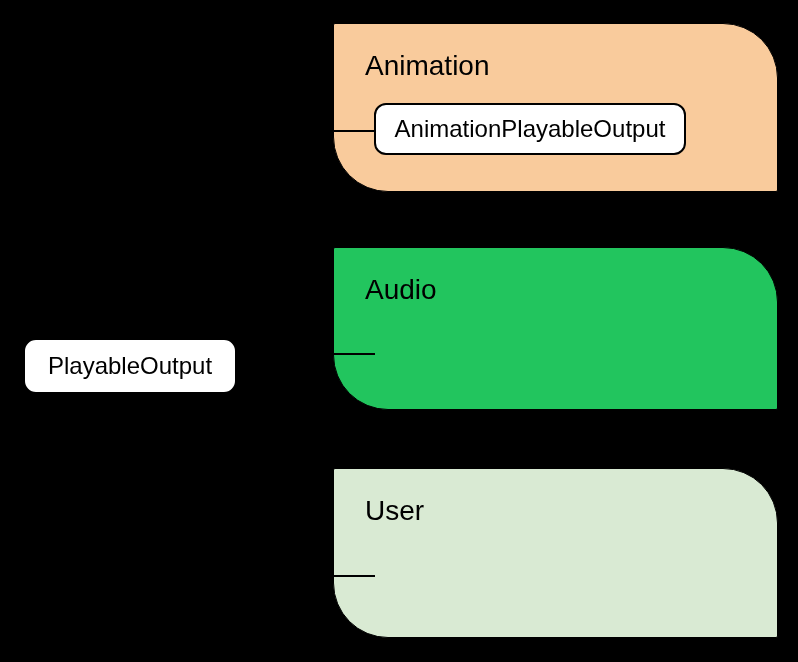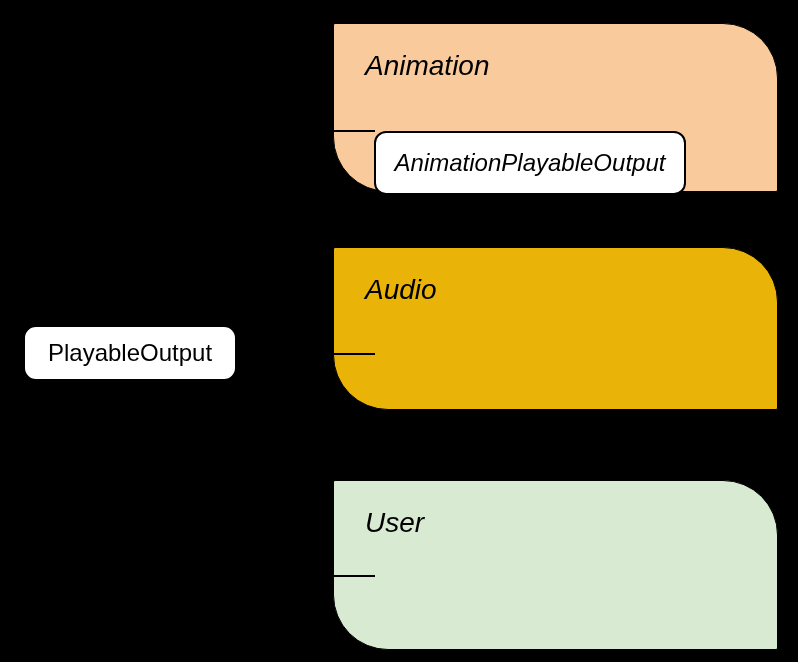--- a/index.html
+++ b/index.html
@@ -21,21 +21,21 @@
     left: 0;
     top: 0;
     width: 798px;
     height: 662px;
     pointer-events: none;
   }
   
   .root-node {
     position: absolute;
     left: 23px;
-    top: 325px;
+    top: 338px;
     width: 214px;
     height: 56px;
     background: #ffffff;
     border: 2px solid #000000;
     border-radius: 13px;
     box-sizing: border-box;
     display: flex;
     align-items: center;
     justify-content: center;
     font-size: 24px;
@@ -43,52 +43,50 @@
     white-space: nowrap;
   }
   
   .group {
     position: absolute;
     left: 333px;
     width: 445px;
     border: 1px solid #000000;
     border-radius: 2px 55px 2px 55px; 
     box-sizing: border-box;
-    font-style: italic;
   }
   .g-animation { top: 23px;  height: 169px; background: #F9CB9C; }
-  .g-audio     { top: 247px; height: 163px; background: #eab308; }
-  .g-user      { top: 480px; height: 170px; background: #D9EAD3; }
+  .g-audio     { top: 247px; height: 163px; background: #22c55e; }
+  .g-user      { top: 468px; height: 170px; background: #D9EAD3; }
   .group-label {
     position: absolute;
     left: 31px;
     top: 27px;
     font-size: 28px;
     line-height: 1.1;
     color: #000000;
     white-space: nowrap;
   }
   
   .child-node {
     position: absolute;
     left: 40px;
     top: 79px;
     width: 312px;
-    height: 64px;
+    height: 52px;
     background: #ffffff;
     border: 2px solid #000000;
     border-radius: 12px;
     box-sizing: border-box;
     display: flex;
     align-items: center;
     justify-content: center;
     font-size: 24px;
     color: #000000;
     white-space: nowrap;
-    margin-top: 28px;
   }
 </style>
 </head>
 <body>
 
 <div id="canvas">
 
   <div class="group g-animation">
     <div class="group-label">Animation</div>
     <div class="child-node">AnimationPlayableOutput</div>

